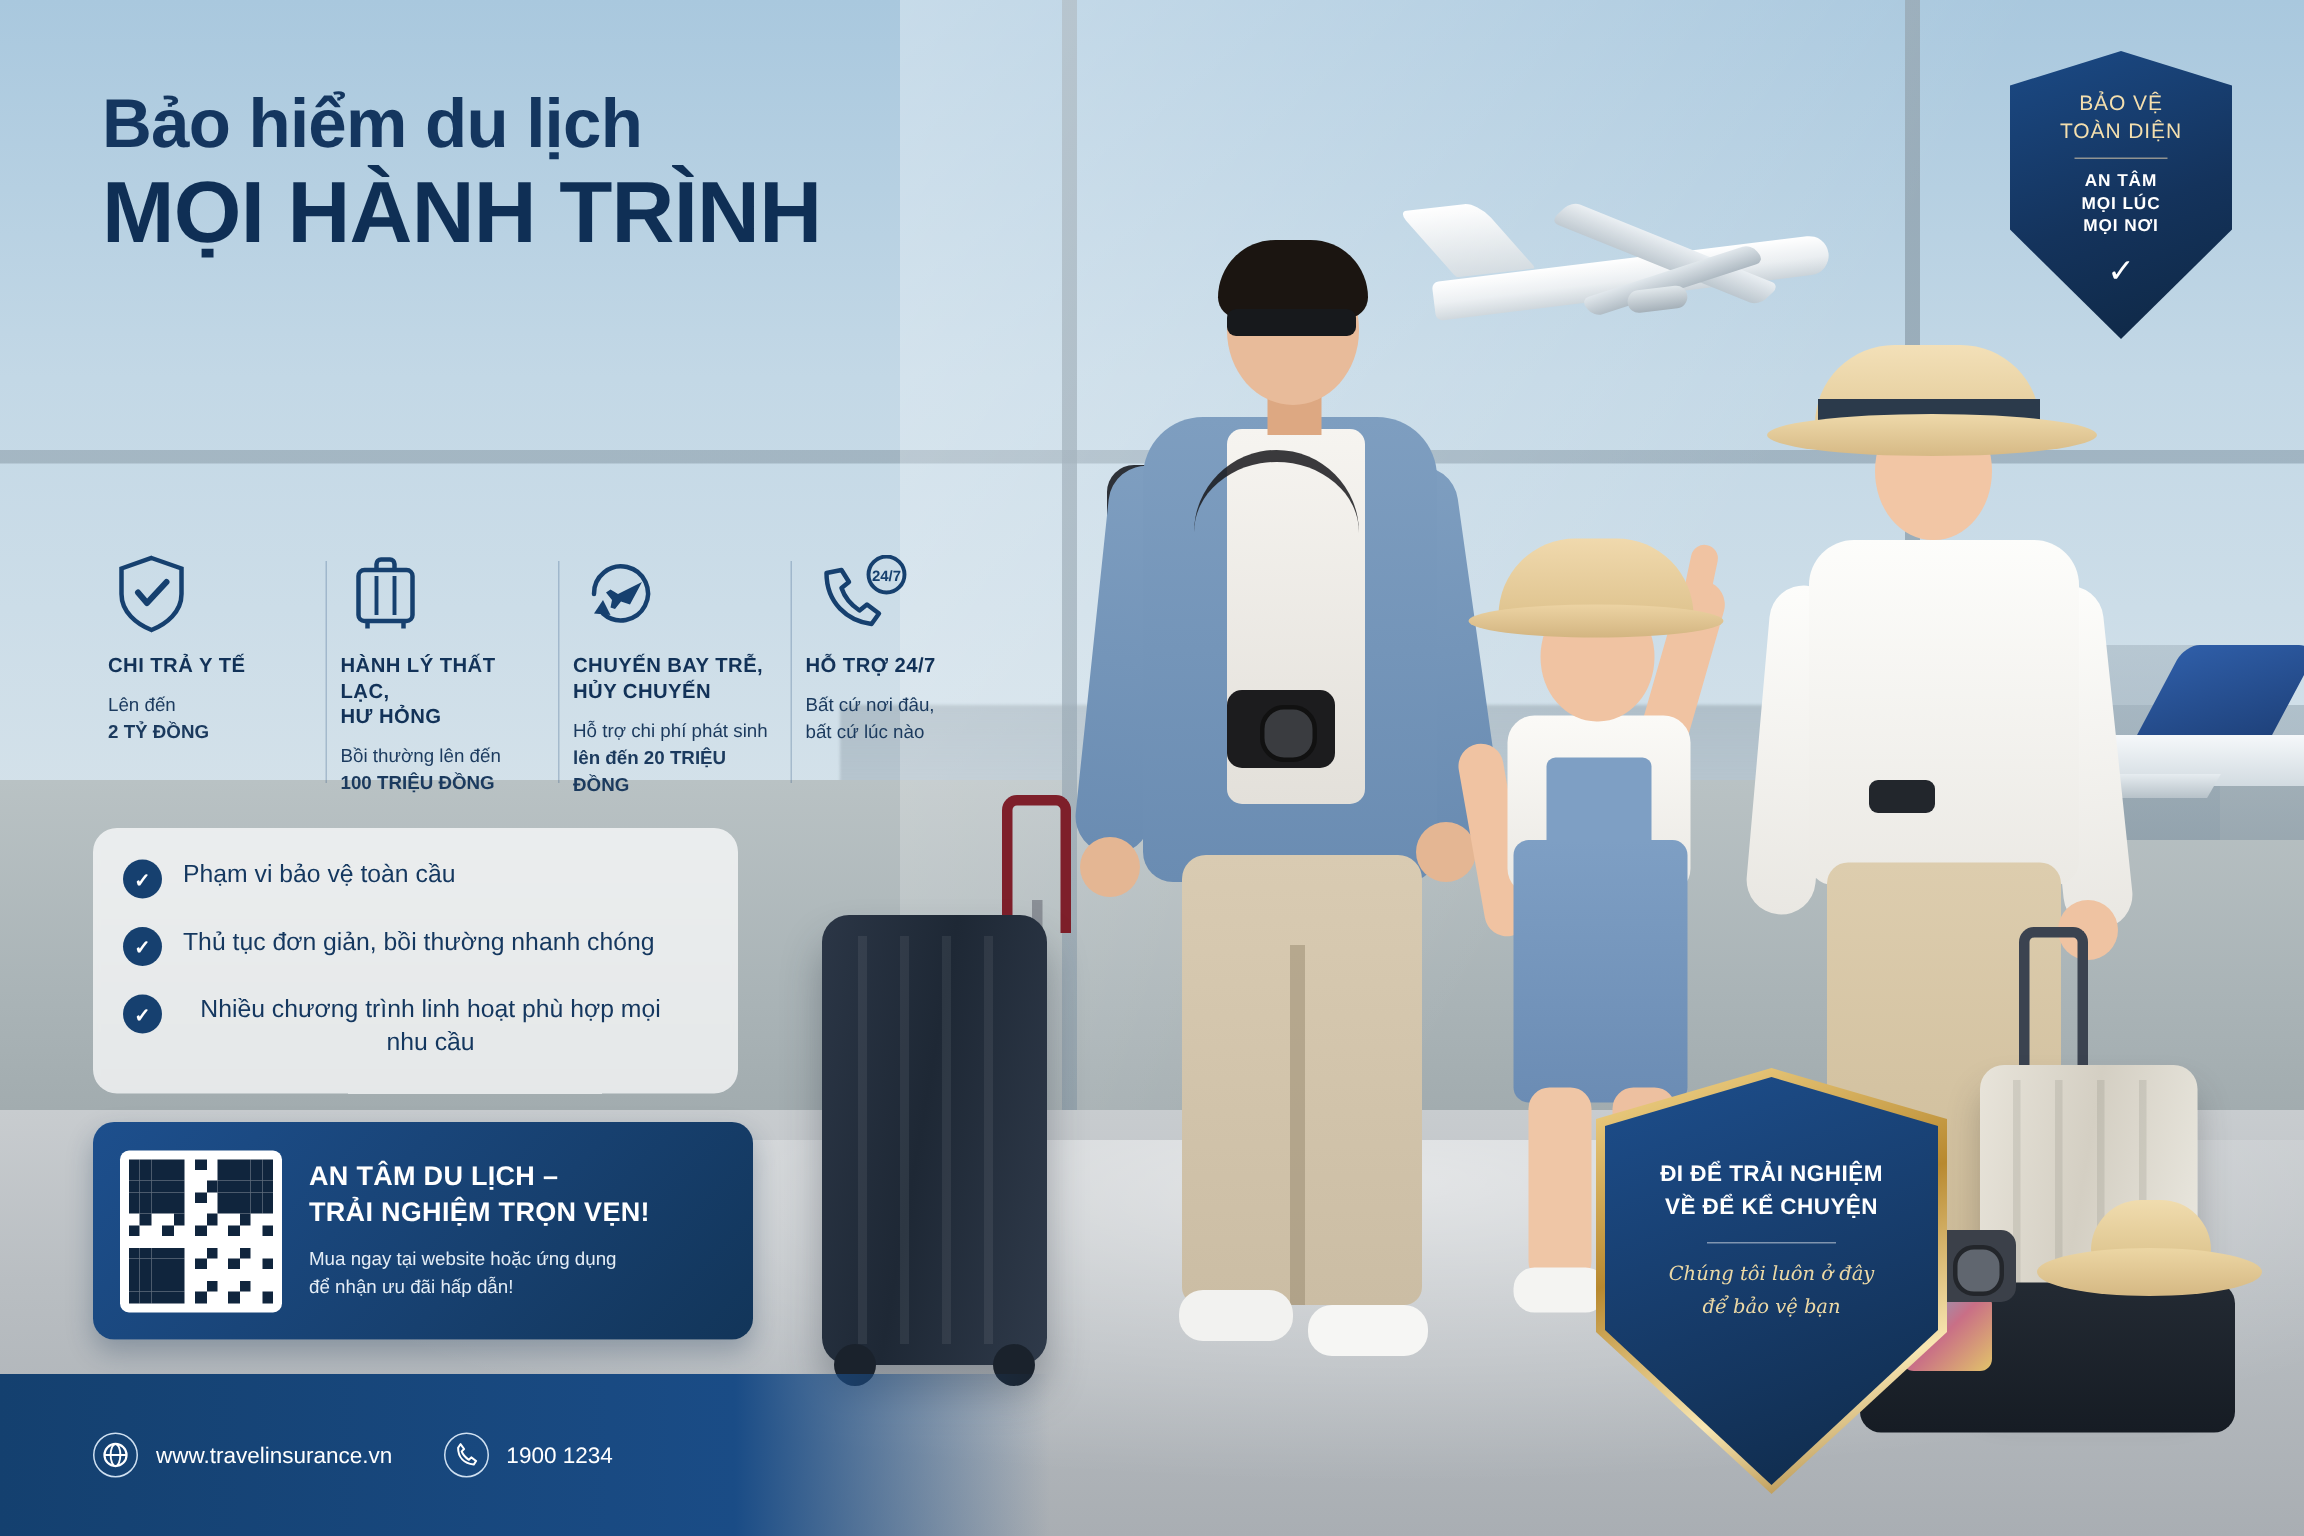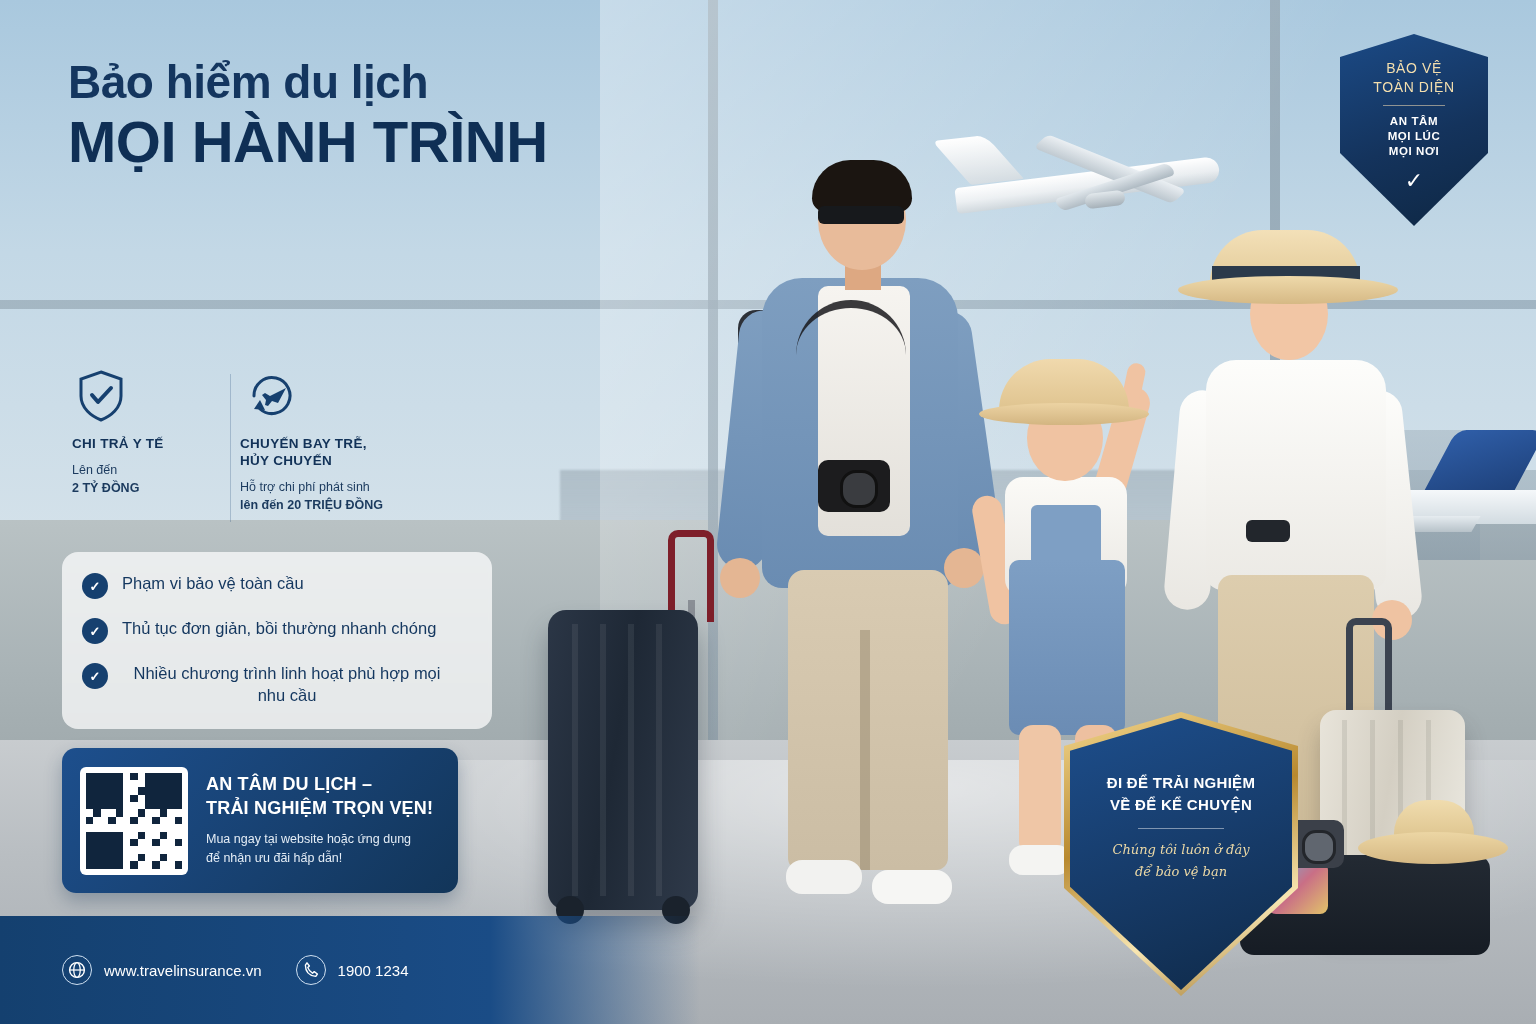--- a/index.html
+++ b/index.html
@@ -263,21 +263,21 @@
   .checkrow:last-child { margin-bottom: 0; }
   .cbadge {
     flex: 0 0 auto; width: 26px; height: 26px; border-radius: 13px;
     background: #16406f; display: flex; align-items: center; justify-content: center;
     color: #fff; font-size: 13px; font-weight: 700; margin-top: 1px;
   }
   .ctext { font-size: 16.5px; color: #14375f; line-height: 1.35; text-align: center; }
 
   
   .ctabox {
-    position: absolute; left: 62px; top: 748px; width: 396px; height: 145px;
+    position: absolute; left: 62px; top: 748px; width: 440px; height: 145px;
     background: linear-gradient(135deg, #1d4f8d 0%, #17406f 60%, #123559 100%);
     border-radius: 14px; display: flex; align-items: center; padding: 16px 18px;
     box-shadow: 0 8px 18px rgba(18,45,80,.28);
   }
   .qr {
     width: 108px; height: 108px; background: #fff; border-radius: 6px;
     padding: 6px; flex: 0 0 auto;
   }
   .qr-grid { width: 100%; height: 100%; display: grid; grid-template-columns: repeat(13, 1fr); grid-template-rows: repeat(13, 1fr); }
   .qr-grid i { background: transparent; }
@@ -475,37 +475,69 @@
           <path d="M14 25 l6 7 l13 -14" fill="none" stroke="#16406f" stroke-width="4" stroke-linecap="round" stroke-linejoin="round"></path>
         </svg>
       </div>
       <div class="t1">CHI TRẢ Y TẾ</div>
       <div class="t2">
         <span>Lên đến</span><br>
         <b>2 TỶ ĐỒNG</b>
       </div>
     </div>
 
+    <div class="benefit">
+      <div class="ico">
+        <svg width="48" height="52" viewBox="0 0 48 52" aria-hidden="true">
+          <path d="M18 10 V6 a3 3 0 0 1 3 -3 h6 a3 3 0 0 1 3 3 v4" fill="none" stroke="#16406f" stroke-width="3"></path>
+          <rect x="6" y="10" width="36" height="34" rx="4" fill="none" stroke="#16406f" stroke-width="3"></rect>
+          <line x1="18" y1="14" x2="18" y2="40" stroke="#16406f" stroke-width="2.6"></line>
+          <line x1="30" y1="14" x2="30" y2="40" stroke="#16406f" stroke-width="2.6"></line>
+          <line x1="12" y1="44" x2="12" y2="49" stroke="#16406f" stroke-width="3"></line>
+          <line x1="36" y1="44" x2="36" y2="49" stroke="#16406f" stroke-width="3"></line>
+        </svg>
+      </div>
+      <div class="t1" style="white-space:pre-line">HÀNH LÝ THẤT LẠC,
+HƯ HỎNG</div>
+      <div class="t2">
+        <span>Bồi thường lên đến</span><br>
+        <b>100 TRIỆU ĐỒNG</b>
+      </div>
+    </div>
 
     <div class="benefit">
       <div class="ico">
         <svg width="54" height="52" viewBox="0 0 54 52" aria-hidden="true">
           <path d="M8 26 a18 18 0 1 1 6 13" fill="none" stroke="#16406f" stroke-width="3" stroke-linecap="round"></path>
           <path d="M14 30 l-6 9 l11 1 z" fill="#16406f"></path>
           <path d="M40 18 l-16 8 l-5 -3 l-3 2 l4 5 l-1 5 l3 1 l4 -5 l6 2 z" fill="#16406f"></path>
         </svg>
       </div>
       <div class="t1" style="white-space:pre-line">CHUYẾN BAY TRỄ,
 HỦY CHUYẾN</div>
       <div class="t2">
         <span>Hỗ trợ chi phí phát sinh</span><br>
         <b>lên đến 20 TRIỆU ĐỒNG</b>
       </div>
     </div>
 
+    <div class="benefit">
+      <div class="ico">
+        <svg width="66" height="52" viewBox="0 0 66 52" aria-hidden="true">
+          <path d="M8 12 c0 20 14 32 30 34 l5 -7 l-8 -6 l-5 4 c-6 -4 -10 -9 -12 -15 l5 -4 l-5 -8 z" fill="none" stroke="#16406f" stroke-width="3" stroke-linejoin="round"></path>
+          <circle cx="48" cy="13" r="12" fill="none" stroke="#16406f" stroke-width="2.6"></circle>
+          <text x="48" y="17.5" font-size="10" font-family="Liberation Sans, sans-serif" font-weight="700" fill="#16406f" text-anchor="middle">24/7</text>
+        </svg>
+      </div>
+      <div class="t1">HỖ TRỢ 24/7</div>
+      <div class="t2">
+        <span>Bất cứ nơi đâu,</span><br>
+        <span>bất cứ lúc nào</span>
+      </div>
+    </div>
   </div>
 
   <div class="checkcard">
     <div class="checkrow">
       <div class="cbadge">✓</div>
       <div class="ctext">Phạm vi bảo vệ toàn cầu</div>
     </div>
     <div class="checkrow">
       <div class="cbadge">✓</div>
       <div class="ctext">Thủ tục đơn giản, bồi thường nhanh chóng</div>

